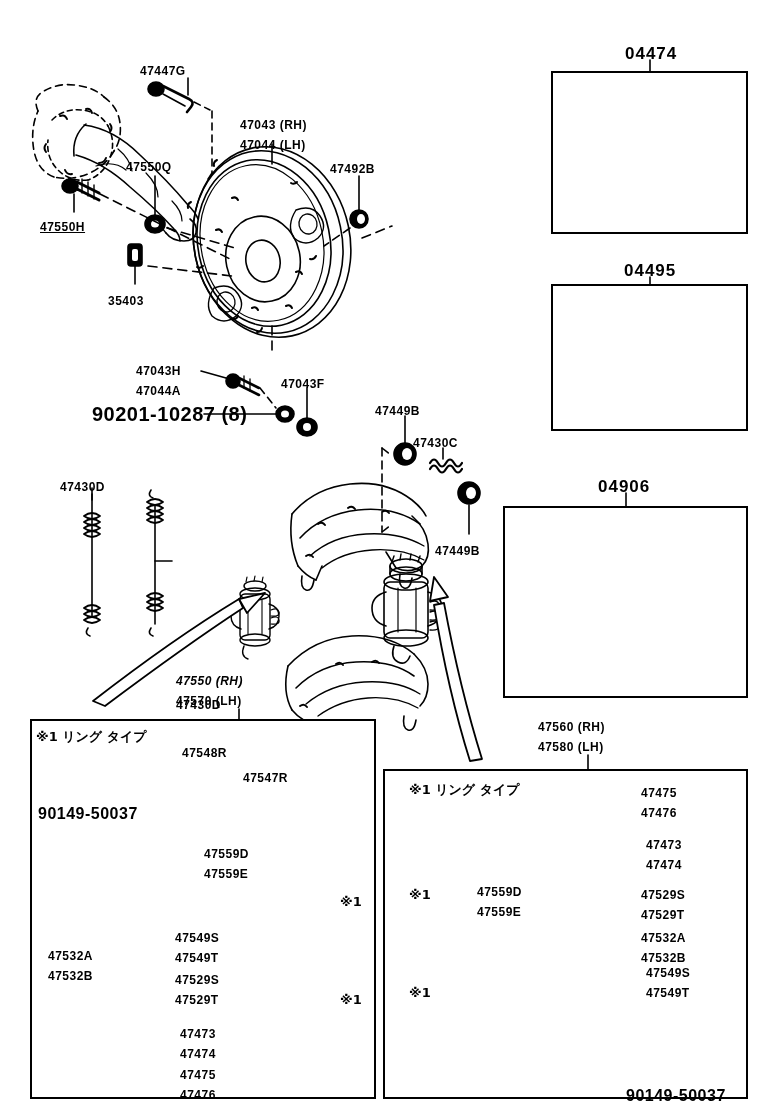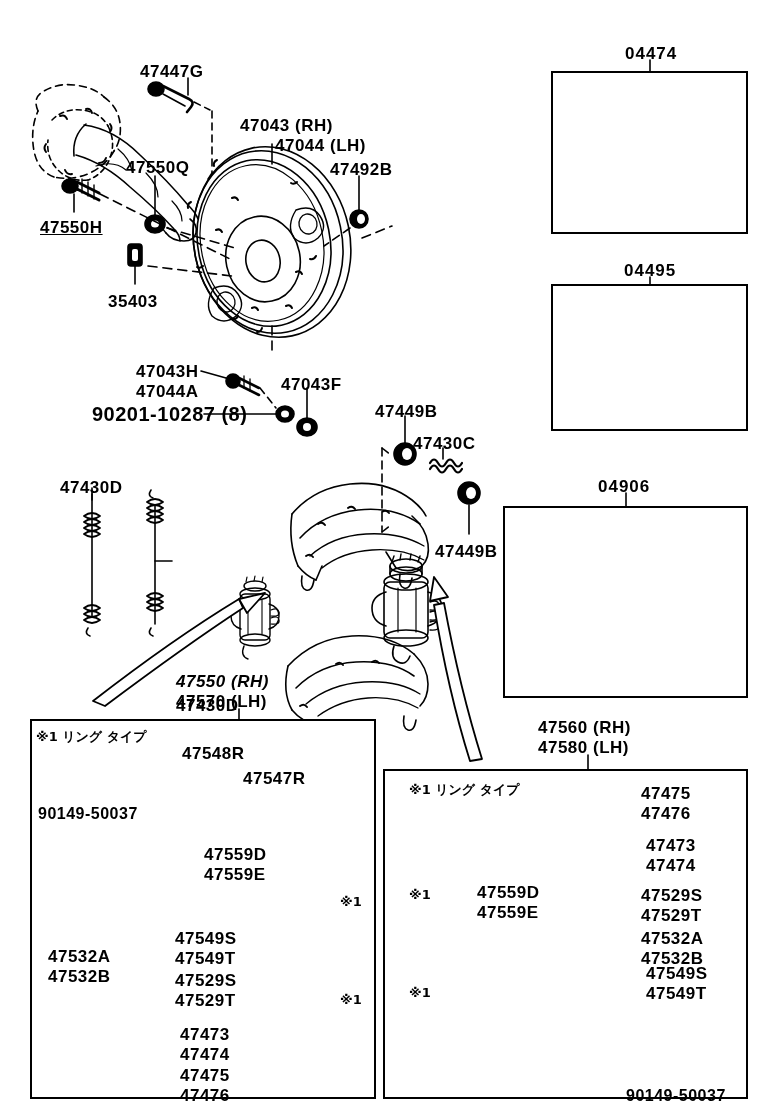--- a/index.html
+++ b/index.html
@@ -6,21 +6,21 @@
   body{
     width:760px;height:1112px;position:relative;overflow:hidden;
     font-family:"Liberation Sans", sans-serif;
     color:#000;
   }
   .stage{position:absolute;left:0;top:16px;width:608px;height:1112px;}
   .lbl{
     position:absolute;
     font-family:"Liberation Sans", sans-serif;
     font-weight:bold;
-    font-size:17px;
+    font-size:12px;
     letter-spacing:0.5px;
     white-space:pre;
     line-height:19px;
     color:#000;
   }
   .jp{
     position:absolute;
     font-family:"DejaVu Sans", sans-serif;
     font-weight:bold;
     font-size:13px;
@@ -592,21 +592,21 @@
   <div class="code" style="left:624px;top:245px;text-align:right;">04495</div>
 
   <div class="box" style="left:503px;top:490px;width:245px;height:192px;"></div>
   <div class="code" style="left:598px;top:461px;">04906</div>
 
   <div class="box" style="left:30px;top:703px;width:346px;height:380px;"></div>
   <div class="box" style="left:383px;top:753px;width:365px;height:330px;"></div>
 
   <div class="lbl" style="left:140px;top:46px;">47447G</div>
   <div class="lbl" style="left:240px;top:100px;">47043 (RH)</div>
-  <div class="lbl" style="left:240px;top:120px;margin-left:35px;">47044 (LH)</div>
+  <div class="lbl" style="left:240px;top:120px;">47044 (LH)</div>
   <div class="lbl" style="left:330px;top:144px;">47492B</div>
   <div class="lbl" style="left:126px;top:142px;">47550Q</div>
   <div class="lbl" style="left:40px;top:202px;text-decoration:underline;">47550H</div>
   <div class="lbl" style="left:108px;top:276px;">35403</div>
   <div class="lbl" style="left:136px;top:346px;">47043H</div>
   <div class="lbl" style="left:136px;top:366px;">47044A</div>
   <div class="lbl" style="left:92px;top:389px;font-size:20px;">90201-10287 (8)</div>
   <div class="lbl" style="left:281px;top:359px;">47043F</div>
   <div class="lbl" style="left:375px;top:386px;">47449B</div>
   <div class="lbl" style="left:413px;top:418px;">47430C</div>

